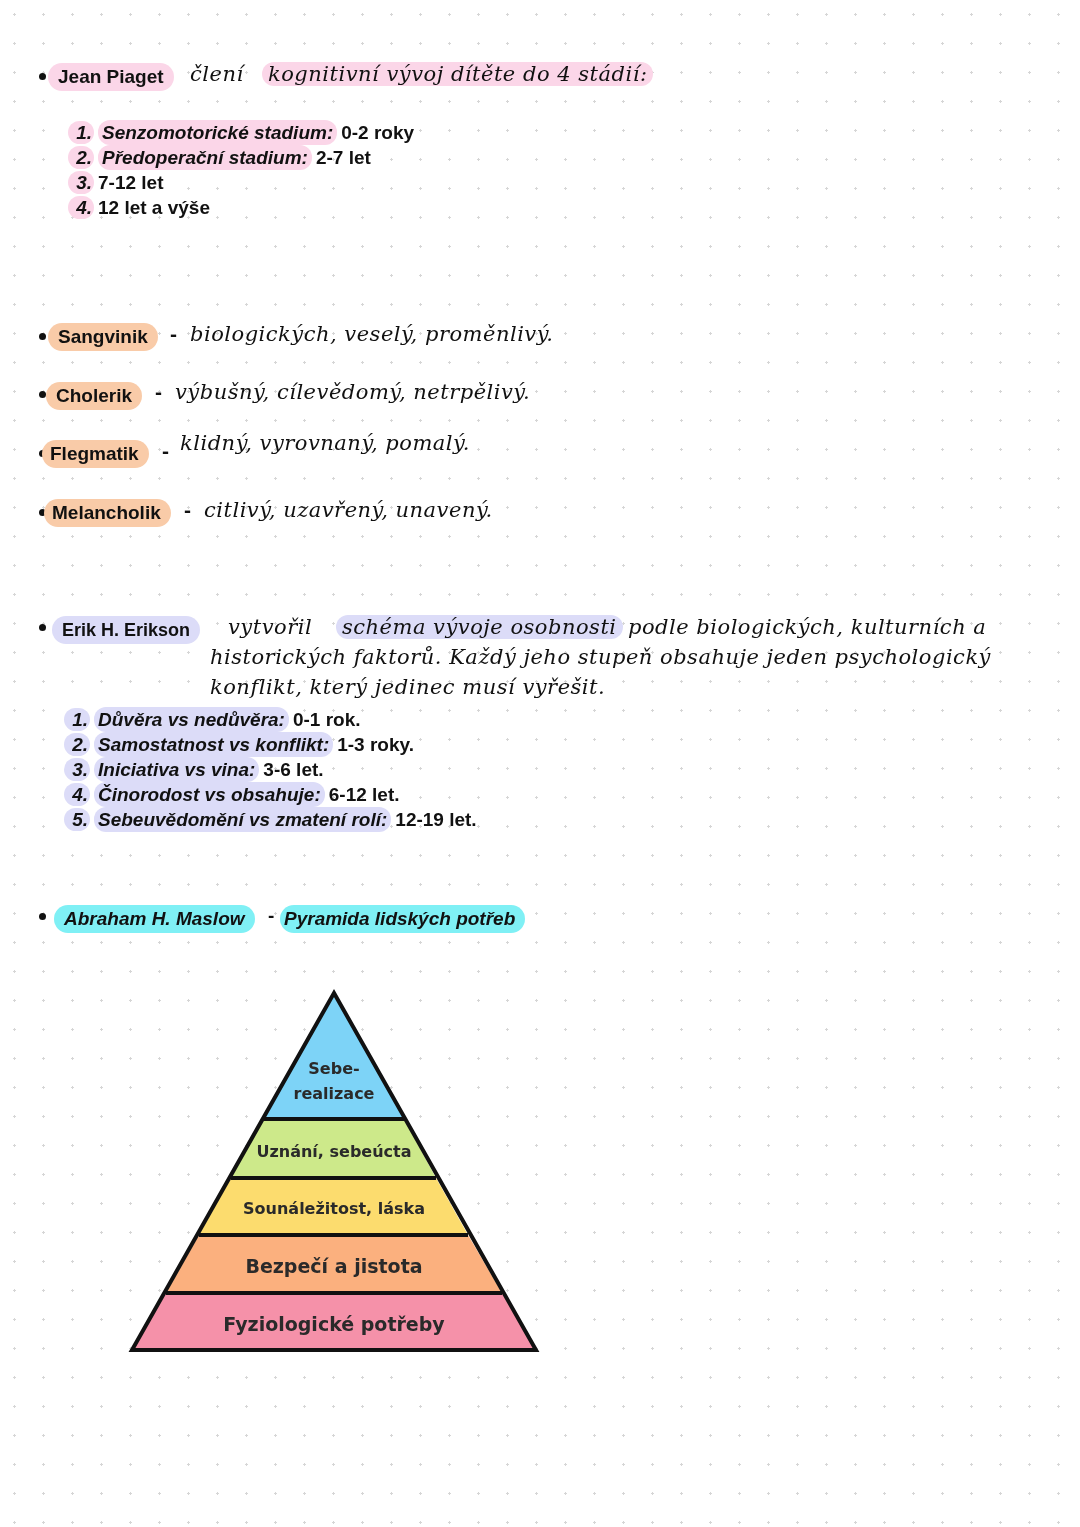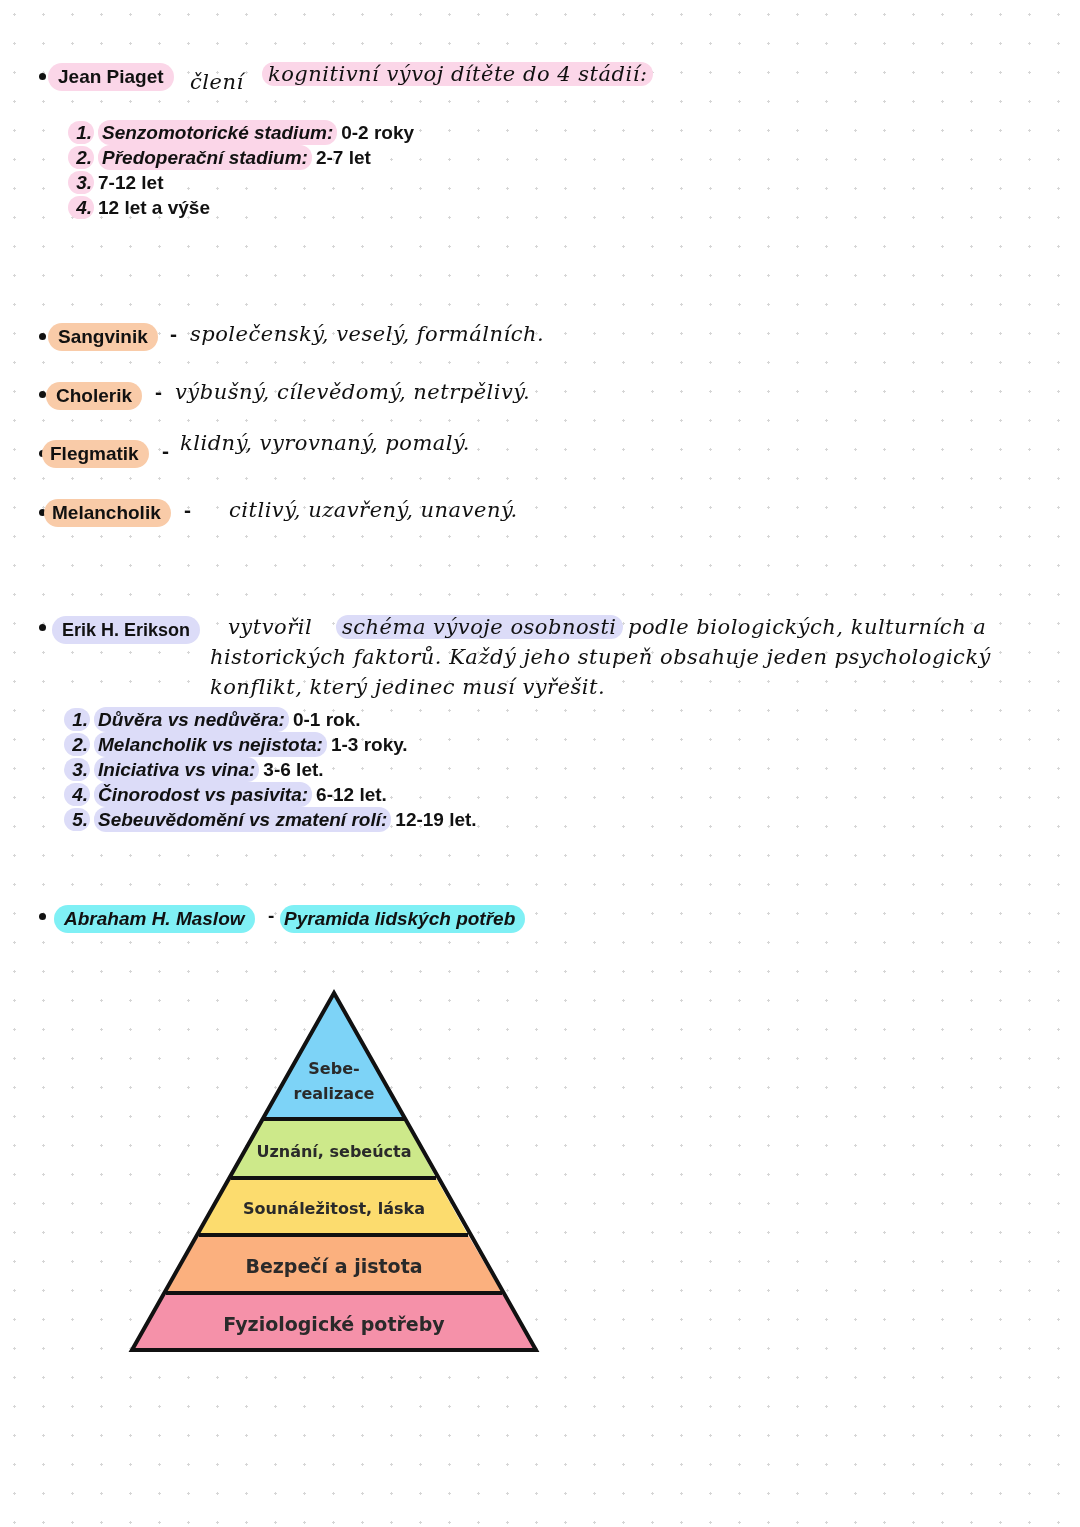--- a/index.html
+++ b/index.html
@@ -46,21 +46,21 @@
   .lav-list li .num::before, .lav-list li .term { background: #dcdcf8; }
   .dash { position: absolute; font-size: 21px; font-weight: bold; }
   svg text { font-family: "DejaVu Sans", sans-serif; font-weight: bold; fill: #2a2a2a; }
 </style>
 </head>
 <body>
 
 <div>
   <span class="bullet" style="left:39px;top:73px;"></span>
   <span class="abs hl pink" style="left:48px;top:63px;">Jean Piaget</span>
-  <span class="hand" style="left:190px;top:62px;margin-top:8px;">člení</span>
+  <span class="hand" style="left:190px;top:62px;">člení</span>
   <span class="hand hand-hl" style="left:262px;top:62px;">kognitivní vývoj dítěte do 4 stádií:</span>
 
   <ol class="list pink-list" style="left:58px;top:120px;">
     <li>
         <span class="num">1.</span>
         <span class="term">Senzomotorické stadium:</span>
         <span class="val">0-2 roky</span>
       </li>
     <li>
         <span class="num">2.</span>
@@ -75,66 +75,66 @@
         <span class="num">4.</span>
         <span class="val">12 let a výše</span>
       </li>
   </ol>
 </div>
 
 <div>
   <span class="bullet" style="left:39px;top:333px;"></span>
   <span class="abs hl peach" style="left:48px;top:323px;">Sangvinik</span>
   <span class="dash" style="left:170px;top:322px;">-</span>
-  <span class="hand" style="left:190px;top:322px;">společenský, veselý, formálních.</span>
+  <span class="hand" style="left:190px;top:322px;">biologických, veselý, proměnlivý.</span>
 
   <span class="bullet" style="left:39px;top:391px;"></span>
   <span class="abs hl peach" style="left:46px;top:382px;">Cholerik</span>
   <span class="dash" style="left:155px;top:380px;">-</span>
   <span class="hand" style="left:175px;top:380px;">výbušný, cílevědomý, netrpělivý.</span>
 
   <span class="bullet" style="left:39px;top:450px;"></span>
   <span class="abs hl peach" style="left:42px;top:440px;padding-left:8px;">Flegmatik</span>
   <span class="dash" style="left:162px;top:439px;">-</span>
   <span class="hand" style="left:180px;top:431px;">klidný, vyrovnaný, pomalý.</span>
 
   <span class="bullet" style="left:39px;top:509px;"></span>
   <span class="abs hl peach" style="left:44px;top:499px;padding-left:8px;">Melancholik</span>
   <span class="dash" style="left:184px;top:498px;">-</span>
-  <span class="hand" style="left:204px;top:498px;margin-left:25px;">citlivý, uzavřený, unavený.</span>
+  <span class="hand" style="left:204px;top:498px;">citlivý, uzavřený, unavený.</span>
 </div>
 
 <div>
   <span class="bullet" style="left:39px;top:624px;"></span>
   <span class="abs hl lav" style="left:52px;top:616px;font-size:18px;">Erik H. Erikson</span>
   <span class="hand" style="left:228px;top:615px;">vytvořil</span>
   <span class="hand hand-hl-lav" style="left:336px;top:615px;">schéma vývoje osobnosti</span>
   <span class="hand" style="left:628px;top:615px;">podle biologických, kulturních a</span>
   <span class="hand" style="left:210px;top:645px;">historických faktorů. Každý jeho stupeň obsahuje jeden psychologický</span>
   <span class="hand" style="left:210px;top:675px;">konflikt, který jedinec musí vyřešit.</span>
 
   <ol class="list lav-list" style="left:54px;top:707px;">
     <li>
         <span class="num">1.</span>
         <span class="term">Důvěra vs nedůvěra:</span>
         <span class="val">0-1 rok.</span>
       </li>
     <li>
         <span class="num">2.</span>
-        <span class="term">Melancholik vs nejistota:</span>
+        <span class="term">Samostatnost vs konflikt:</span>
         <span class="val">1-3 roky.</span>
       </li>
     <li>
         <span class="num">3.</span>
         <span class="term">Iniciativa vs vina:</span>
         <span class="val">3-6 let.</span>
       </li>
     <li>
         <span class="num">4.</span>
-        <span class="term">Činorodost vs pasivita:</span>
+        <span class="term">Činorodost vs obsahuje:</span>
         <span class="val">6-12 let.</span>
       </li>
     <li>
         <span class="num">5.</span>
         <span class="term">Sebeuvědomění vs zmatení rolí:</span>
         <span class="val">12-19 let.</span>
       </li>
   </ol>
 </div>
 

